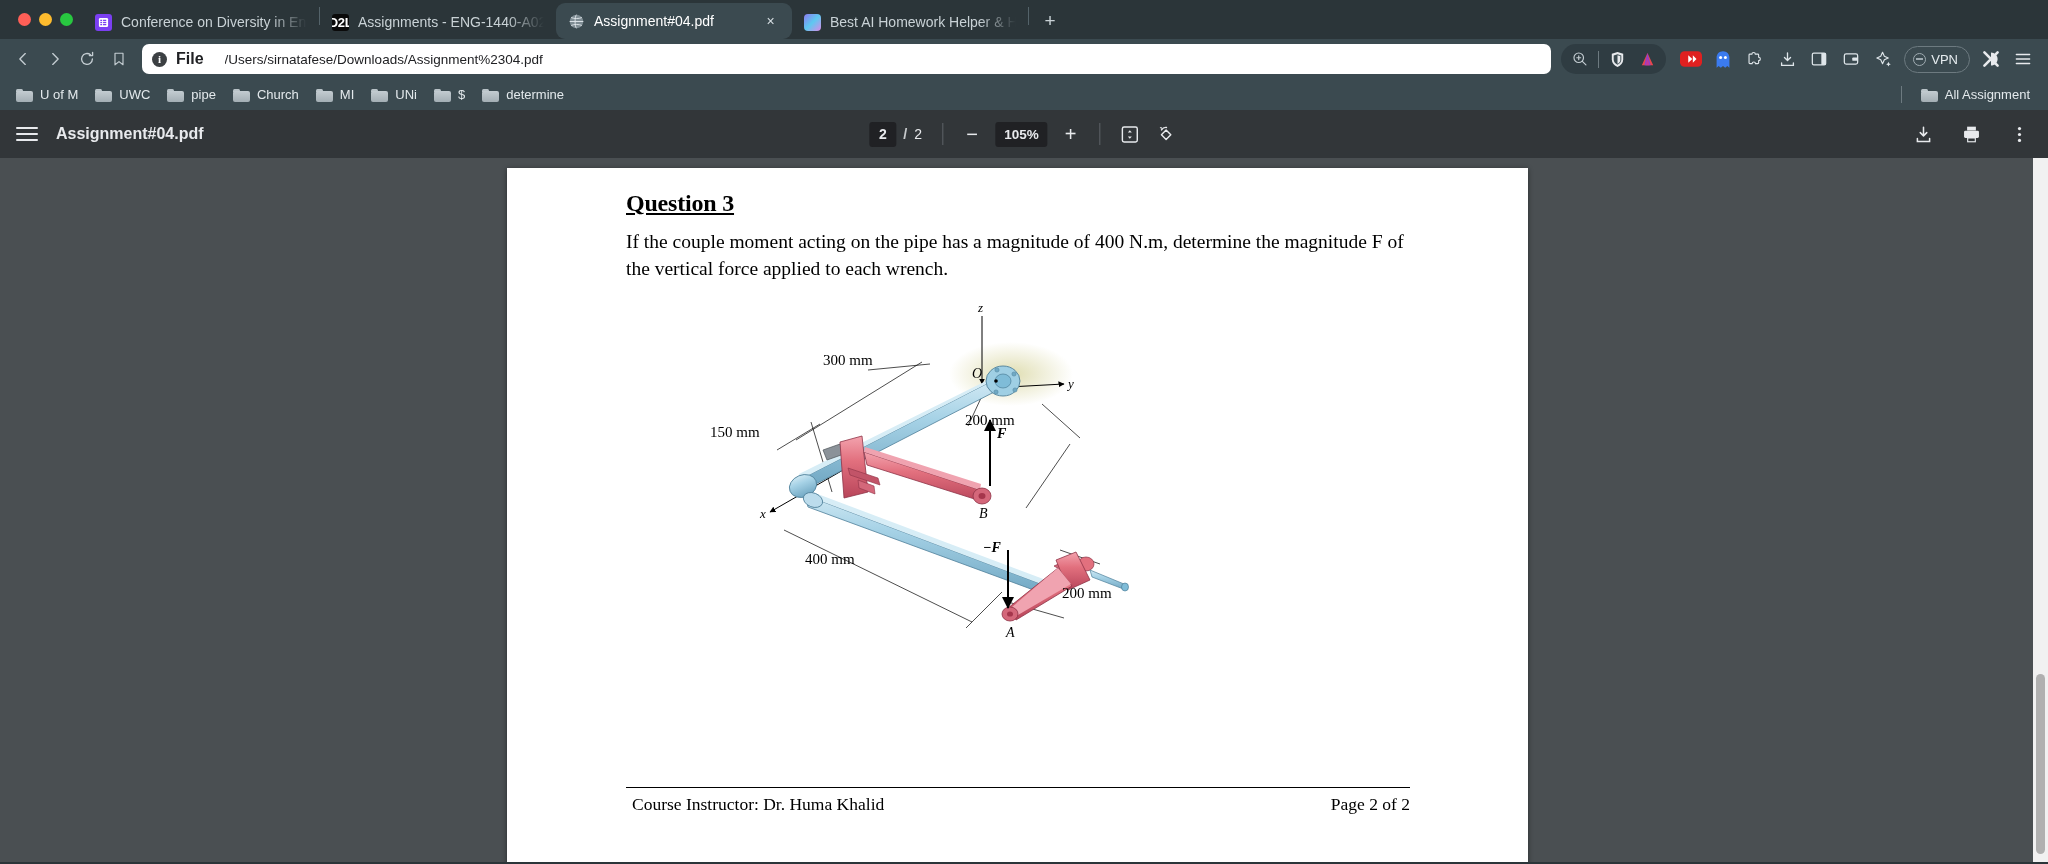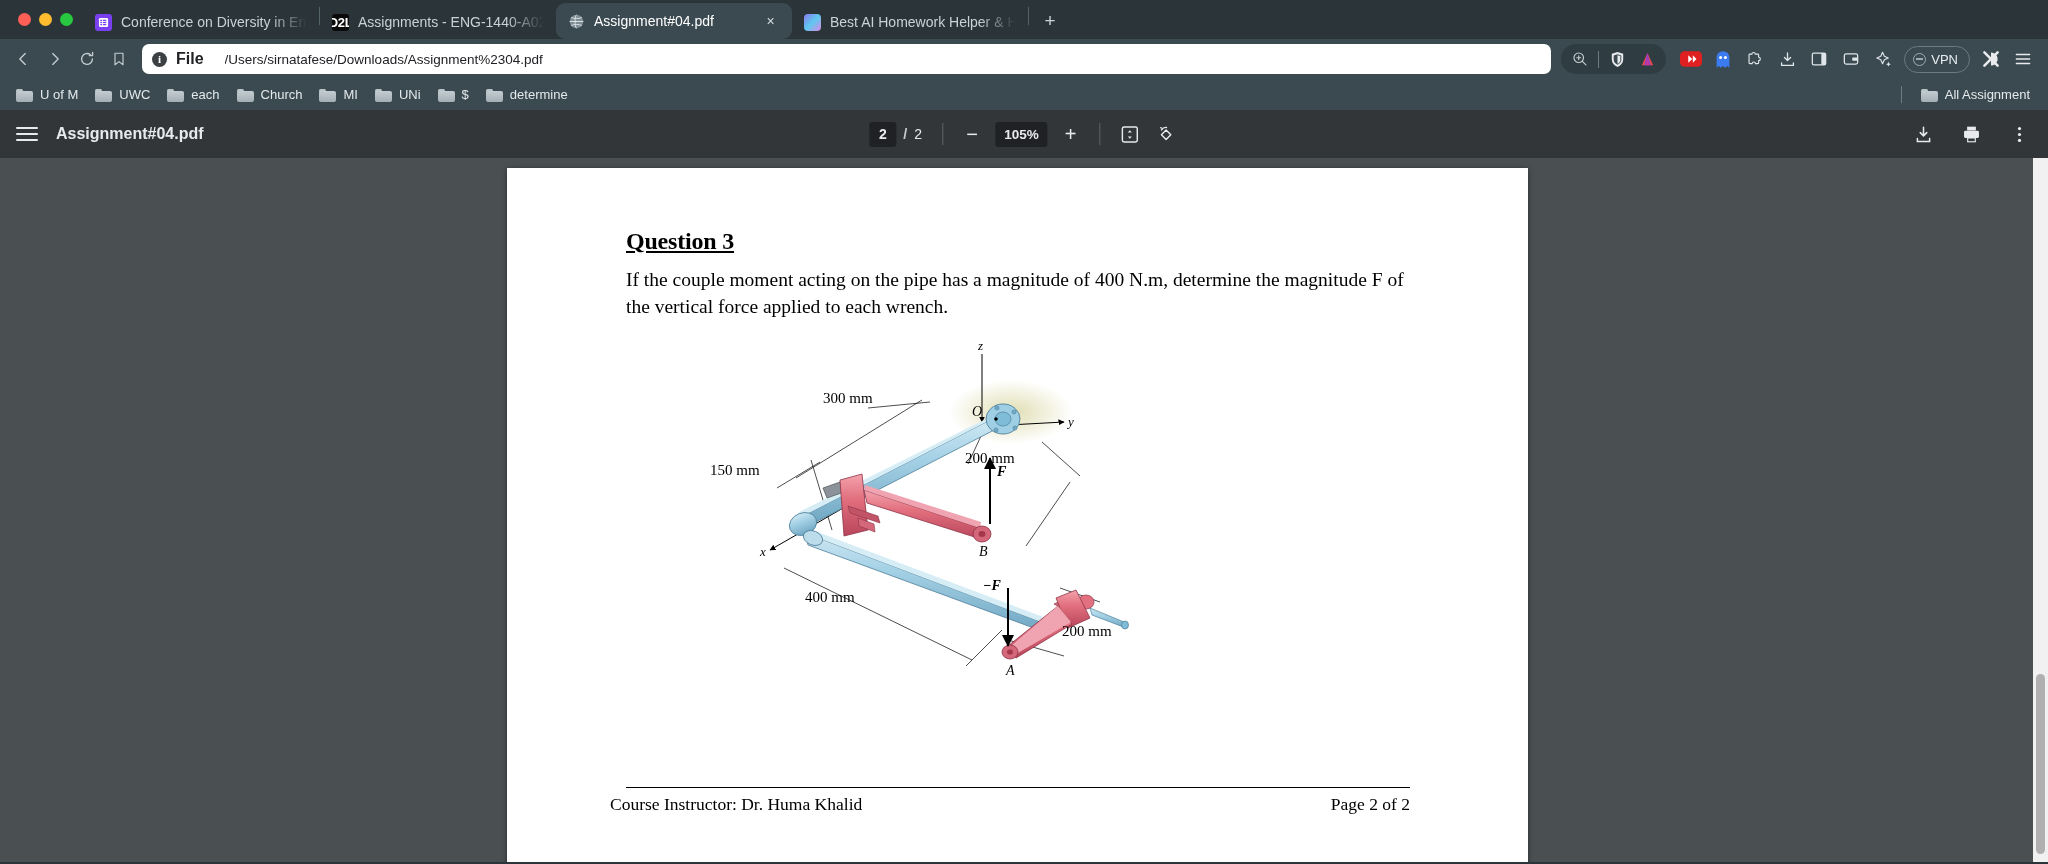--- a/index.html
+++ b/index.html
@@ -232,21 +232,21 @@
     position: relative;
     overflow: hidden;
   }
   .page {
     position: absolute;
     left: 507px; top: 10px;
     width: 1021px; height: 716px;
     background: #ffffff;
     box-shadow: 0 1px 5px rgba(0,0,0,.45);
   }
-  .page-inner { padding: 22px 110px 0 119px; margin-top: 38px; }
+  .page-inner { padding: 22px 110px 0 119px; }
   .q-title {
     font-family: "Liberation Serif", serif;
     font-size: 24px; font-weight: bold;
     text-decoration: underline;
     color: #000;
     letter-spacing: -0.2px;
   }
   .q-body {
     font-family: "Liberation Serif", serif;
     font-size: 19.5px; color: #000;
@@ -255,21 +255,21 @@
   }
 
   .figure { position: relative; height: 345px; margin-top: 20px; }
   .fig-svg { position: absolute; left: 50%; transform: translateX(-50%); top: 0; }
 
   .footer-line {
     position: absolute; left: 119px; right: 118px; top: 619px;
     border-top: 1.3px solid #000;
   }
   .footer-row {
-    position: absolute; left: 103px; right: 118px; top: 626px;
+    position: absolute; left: 125px; right: 118px; top: 626px;
     display: flex; justify-content: space-between;
     font-family: "Liberation Serif", serif;
     font-size: 17.5px; color: #000;
   }
 
   
   .vscroll {
     position: absolute; right: 0; top: 0;
     width: 15px; height: 704px;
     background: #f1f1f1;
@@ -449,21 +449,21 @@
   <div class="bm">
     <span class="folder-ico"></span>
     <span>U of M</span>
   </div>
   <div class="bm">
     <span class="folder-ico"></span>
     <span>UWC</span>
   </div>
   <div class="bm">
     <span class="folder-ico"></span>
-    <span>each</span>
+    <span>pipe</span>
   </div>
   <div class="bm">
     <span class="folder-ico"></span>
     <span>Church</span>
   </div>
   <div class="bm">
     <span class="folder-ico"></span>
     <span>MI</span>
   </div>
   <div class="bm">

